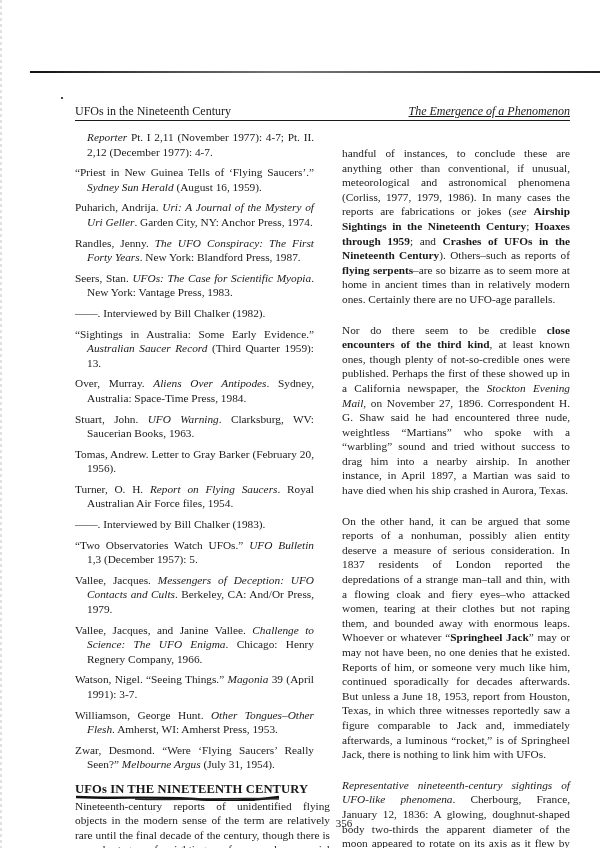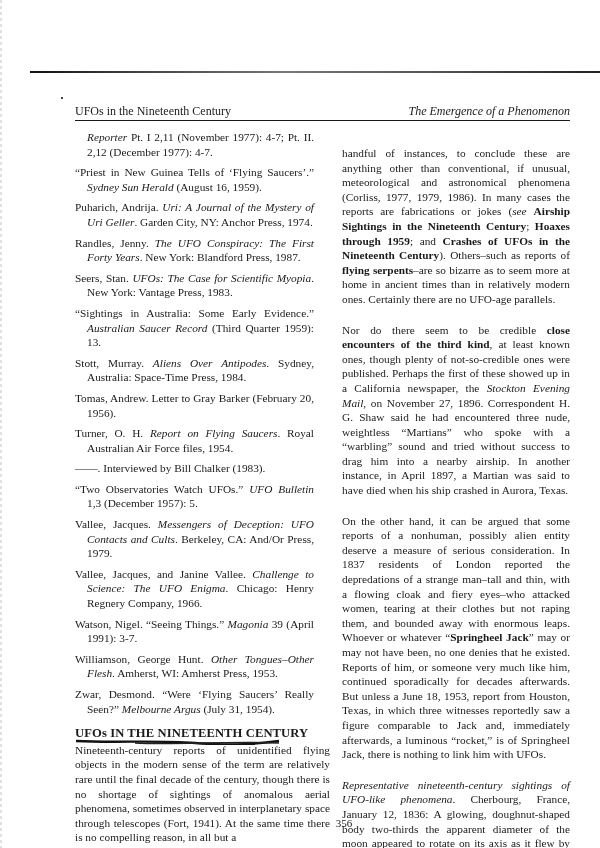--- a/index.html
+++ b/index.html
@@ -6,21 +6,21 @@
   body { width: 600px; height: 848px; position: relative; overflow: hidden;
          font-family: "Liberation Serif", "DejaVu Serif", serif; color: #1a1a1a; }
   .top-rule { position: absolute; left: 30px; top: 71px; width: 570px; height: 2px;
               background: linear-gradient(90deg,#111 0%,#444 20%,#777 45%,#555 70%,#222 100%); }
   .speck { position: absolute; left: 61px; top: 97px; width: 2px; height: 2px; background:#444; }
   .left-edge { position:absolute; left:0; top:0; width:2px; height:848px;
                background: repeating-linear-gradient(180deg,#ccc 0 3px,#fff 3px 6px); opacity:.6; }
   .running-head { position: absolute; left: 75px; top: 104px; width: 495px; height: 16px;
                   border-bottom: 1.6px solid #1a1a1a; font-size: 12px; }
   .rh-left { position: absolute; left: 0; top: 0; }
-  .rh-right { position: absolute; right: 0; top: 0; font-style: italic; }
+  .rh-right { position: absolute; right: 0; top: 0; font-style: italic; text-decoration: underline; }
   .col { position: absolute; top: 130px; font-size: 11.3px; line-height: 14.6px; }
   .col-left { left: 75px; width: 255px; }
   .col-right { left: 342px; width: 228px; }
   .ref { margin: 0 16px 6px 0; padding-left: 12px; text-indent: -12px; text-align: justify; }
   .ref.cont { padding-left: 12px; text-indent: 0; }
   .para { margin: 16px 0 8px 0; text-align: justify; }
   i { font-style: italic; }
   b { font-weight: bold; }
   .section-head { font-weight: bold; font-size: 12.6px; margin: 10px 0 0 0; position: relative; letter-spacing: 0.1px; }
   .scribble { position: absolute; left: 0; top: 13px; width: 205px; height: 6px; }
@@ -38,22 +38,24 @@
   <span class="rh-right">The Emergence of a Phenomenon</span>
 </div>
 
 <div class="col col-left">
   <div id="refs">
       <p class="ref cont"><i>Reporter</i><span> Pt. I 2,11 (November 1977): 4-7; Pt. II. 2,12 (December 1977): 4-7.</span></p>
       <p class="ref"><span>“Priest in New Guinea Tells of ‘Flying Saucers’.” </span><i>Sydney Sun Herald</i><span> (August 16, 1959).</span></p>
       <p class="ref"><span>Puharich, Andrija. </span><i>Uri: A Journal of the Mystery of Uri Geller</i><span>. Garden City, NY: Anchor Press, 1974.</span></p>
       <p class="ref"><span>Randles, Jenny. </span><i>The UFO Conspiracy: The First Forty Years</i><span>. New York: Blandford Press, 1987.</span></p>
       <p class="ref"><span>Seers, Stan. </span><i>UFOs: The Case for Scientific Myopia</i><span>. New York: Vantage Press, 1983.</span></p>
+      <p class="ref"><span>——. Interviewed by Bill Chalker (1982).</span></p>
       <p class="ref"><span>“Sightings in Australia: Some Early Evidence.” </span><i>Australian Saucer Record</i><span> (Third Quarter 1959): 13.</span></p>
-      <p class="ref"><span>Stott, Murray. </span><i>Aliens Over Antipodes</i><span>. Sydney, Australia: Space-Time Press, 1984.</span></p>
+      <p class="ref"><span>Over, Murray. </span><i>Aliens Over Antipodes</i><span>. Sydney, Australia: Space-Time Press, 1984.</span></p>
+      <p class="ref"><span>Stuart, John. </span><i>UFO Warning</i><span>. Clarksburg, WV: Saucerian Books, 1963.</span></p>
       <p class="ref"><span>Tomas, Andrew. Letter to Gray Barker (February 20, 1956).</span></p>
       <p class="ref"><span>Turner, O. H. </span><i>Report on Flying Saucers</i><span>. Royal Australian Air Force files, 1954.</span></p>
       <p class="ref"><span>——. Interviewed by Bill Chalker (1983).</span></p>
       <p class="ref"><span>“Two Observatories Watch UFOs.” </span><i>UFO Bulletin</i><span> 1,3 (December 1957): 5.</span></p>
       <p class="ref"><span>Vallee, Jacques. </span><i>Messengers of Deception: UFO Contacts and Cults</i><span>. Berkeley, CA: And/Or Press, 1979.</span></p>
       <p class="ref"><span>Vallee, Jacques, and Janine Vallee. </span><i>Challenge to Science: The UFO Enigma</i><span>. Chicago: Henry Regnery Company, 1966.</span></p>
       <p class="ref"><span>Watson, Nigel. “Seeing Things.” </span><i>Magonia</i><span> 39 (April 1991): 3-7.</span></p>
       <p class="ref"><span>Williamson, George Hunt. </span><i>Other Tongues–Other Flesh</i><span>. Amherst, WI: Amherst Press, 1953.</span></p>
       <p class="ref"><span>Zwar, Desmond. “Were ‘Flying Saucers’ Really Seen?” </span><i>Melbourne Argus</i><span> (July 31, 1954).</span></p>
     </div>

